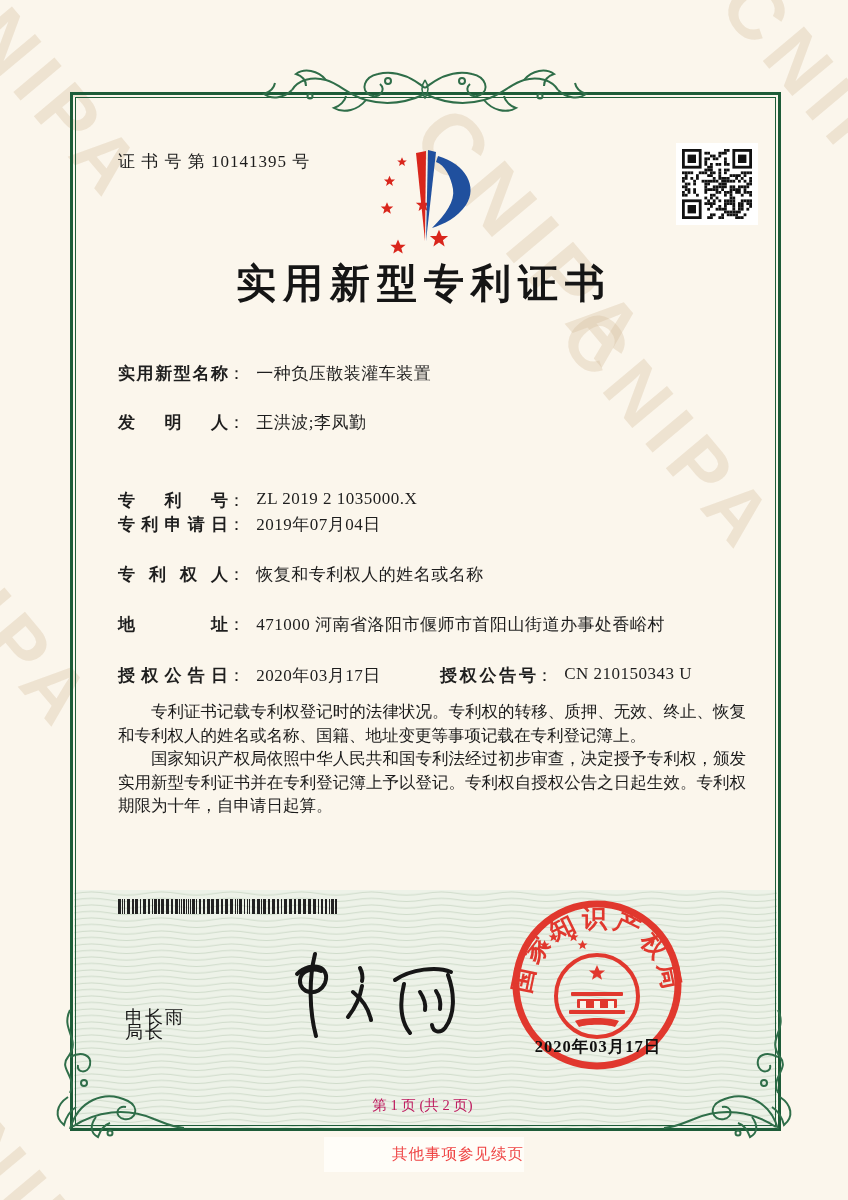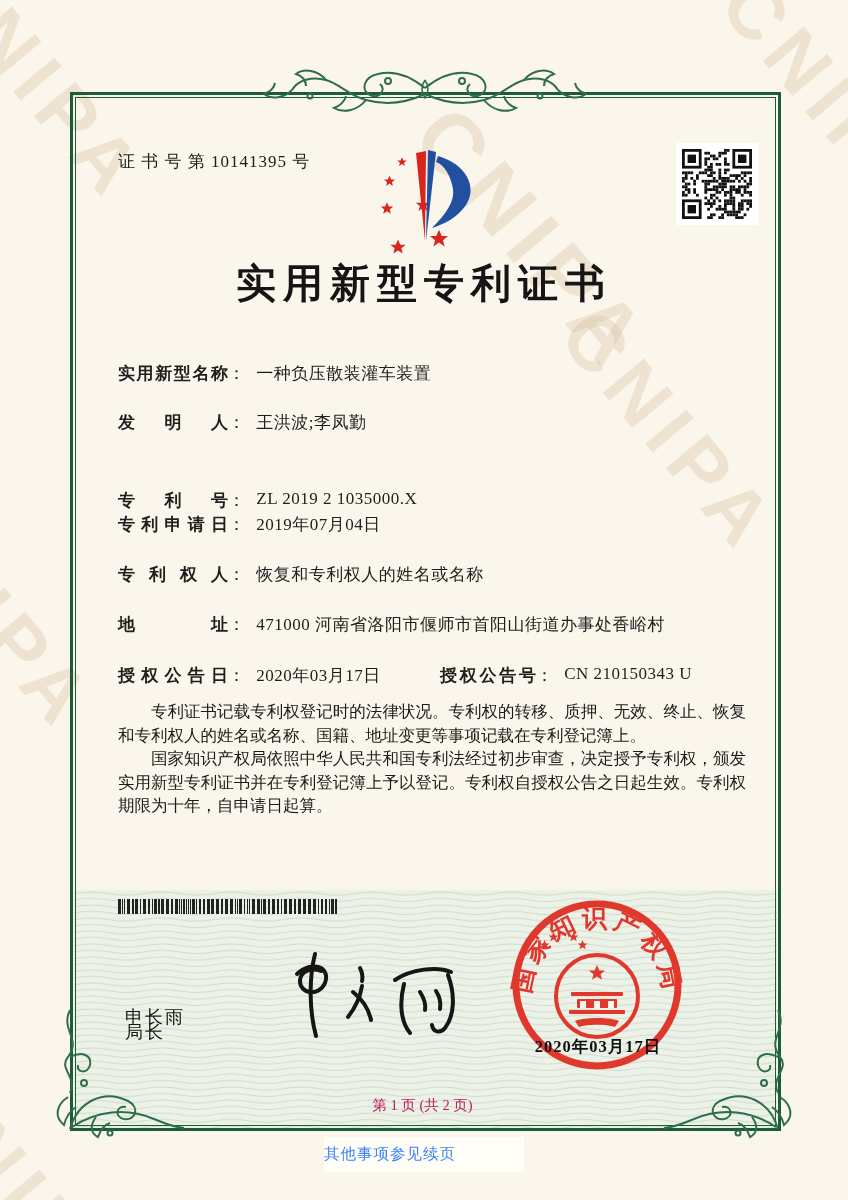--- a/index.html
+++ b/index.html
@@ -34,21 +34,21 @@
   .body-par p{margin:0;text-indent:2em;}
   .barcode{position:absolute;left:118px;top:899px;width:222px;height:15px;}
   .off-title{position:absolute;left:125px;top:972px;font-size:18px;color:#161616;letter-spacing:2px;margin-top:48px;}
   .off-name{position:absolute;left:125px;top:1005px;font-size:18px;color:#161616;letter-spacing:2px;}
   .signature{position:absolute;left:252px;top:938px;}
   .seal{position:absolute;left:509px;top:897px;width:176px;height:176px;}
   .seal-date{position:absolute;left:512px;top:1036px;width:172px;text-align:center;font-size:16.5px;
              letter-spacing:1px;color:#101010;font-weight:bold;}
   .page-num{position:absolute;left:70px;top:1096px;width:705px;text-align:center;font-size:14.5px;color:#be185d;}
   .foot-note{position:absolute;left:324px;top:1137px;width:200px;background:#fffdf8;padding:7px 0;
-             text-align:left;font-size:15.5px;color:#3b82f6;letter-spacing:1px;}
+             text-align:right;font-size:15.5px;color:#ef4444;letter-spacing:1px;}
 </style>
 </head>
 <body>
 
 <div class="page">
 
   <div class="wm" style="left:-20px;top:-60px;">CNIPA</div>
   <div class="wm" style="left:470px;top:88px;font-size:86px;">CNIPA</div>
   <div class="wm" style="left:612px;top:292px;">CNIPA</div>
   <div class="wm" style="left:-70px;top:470px;">CNIPA</div>

